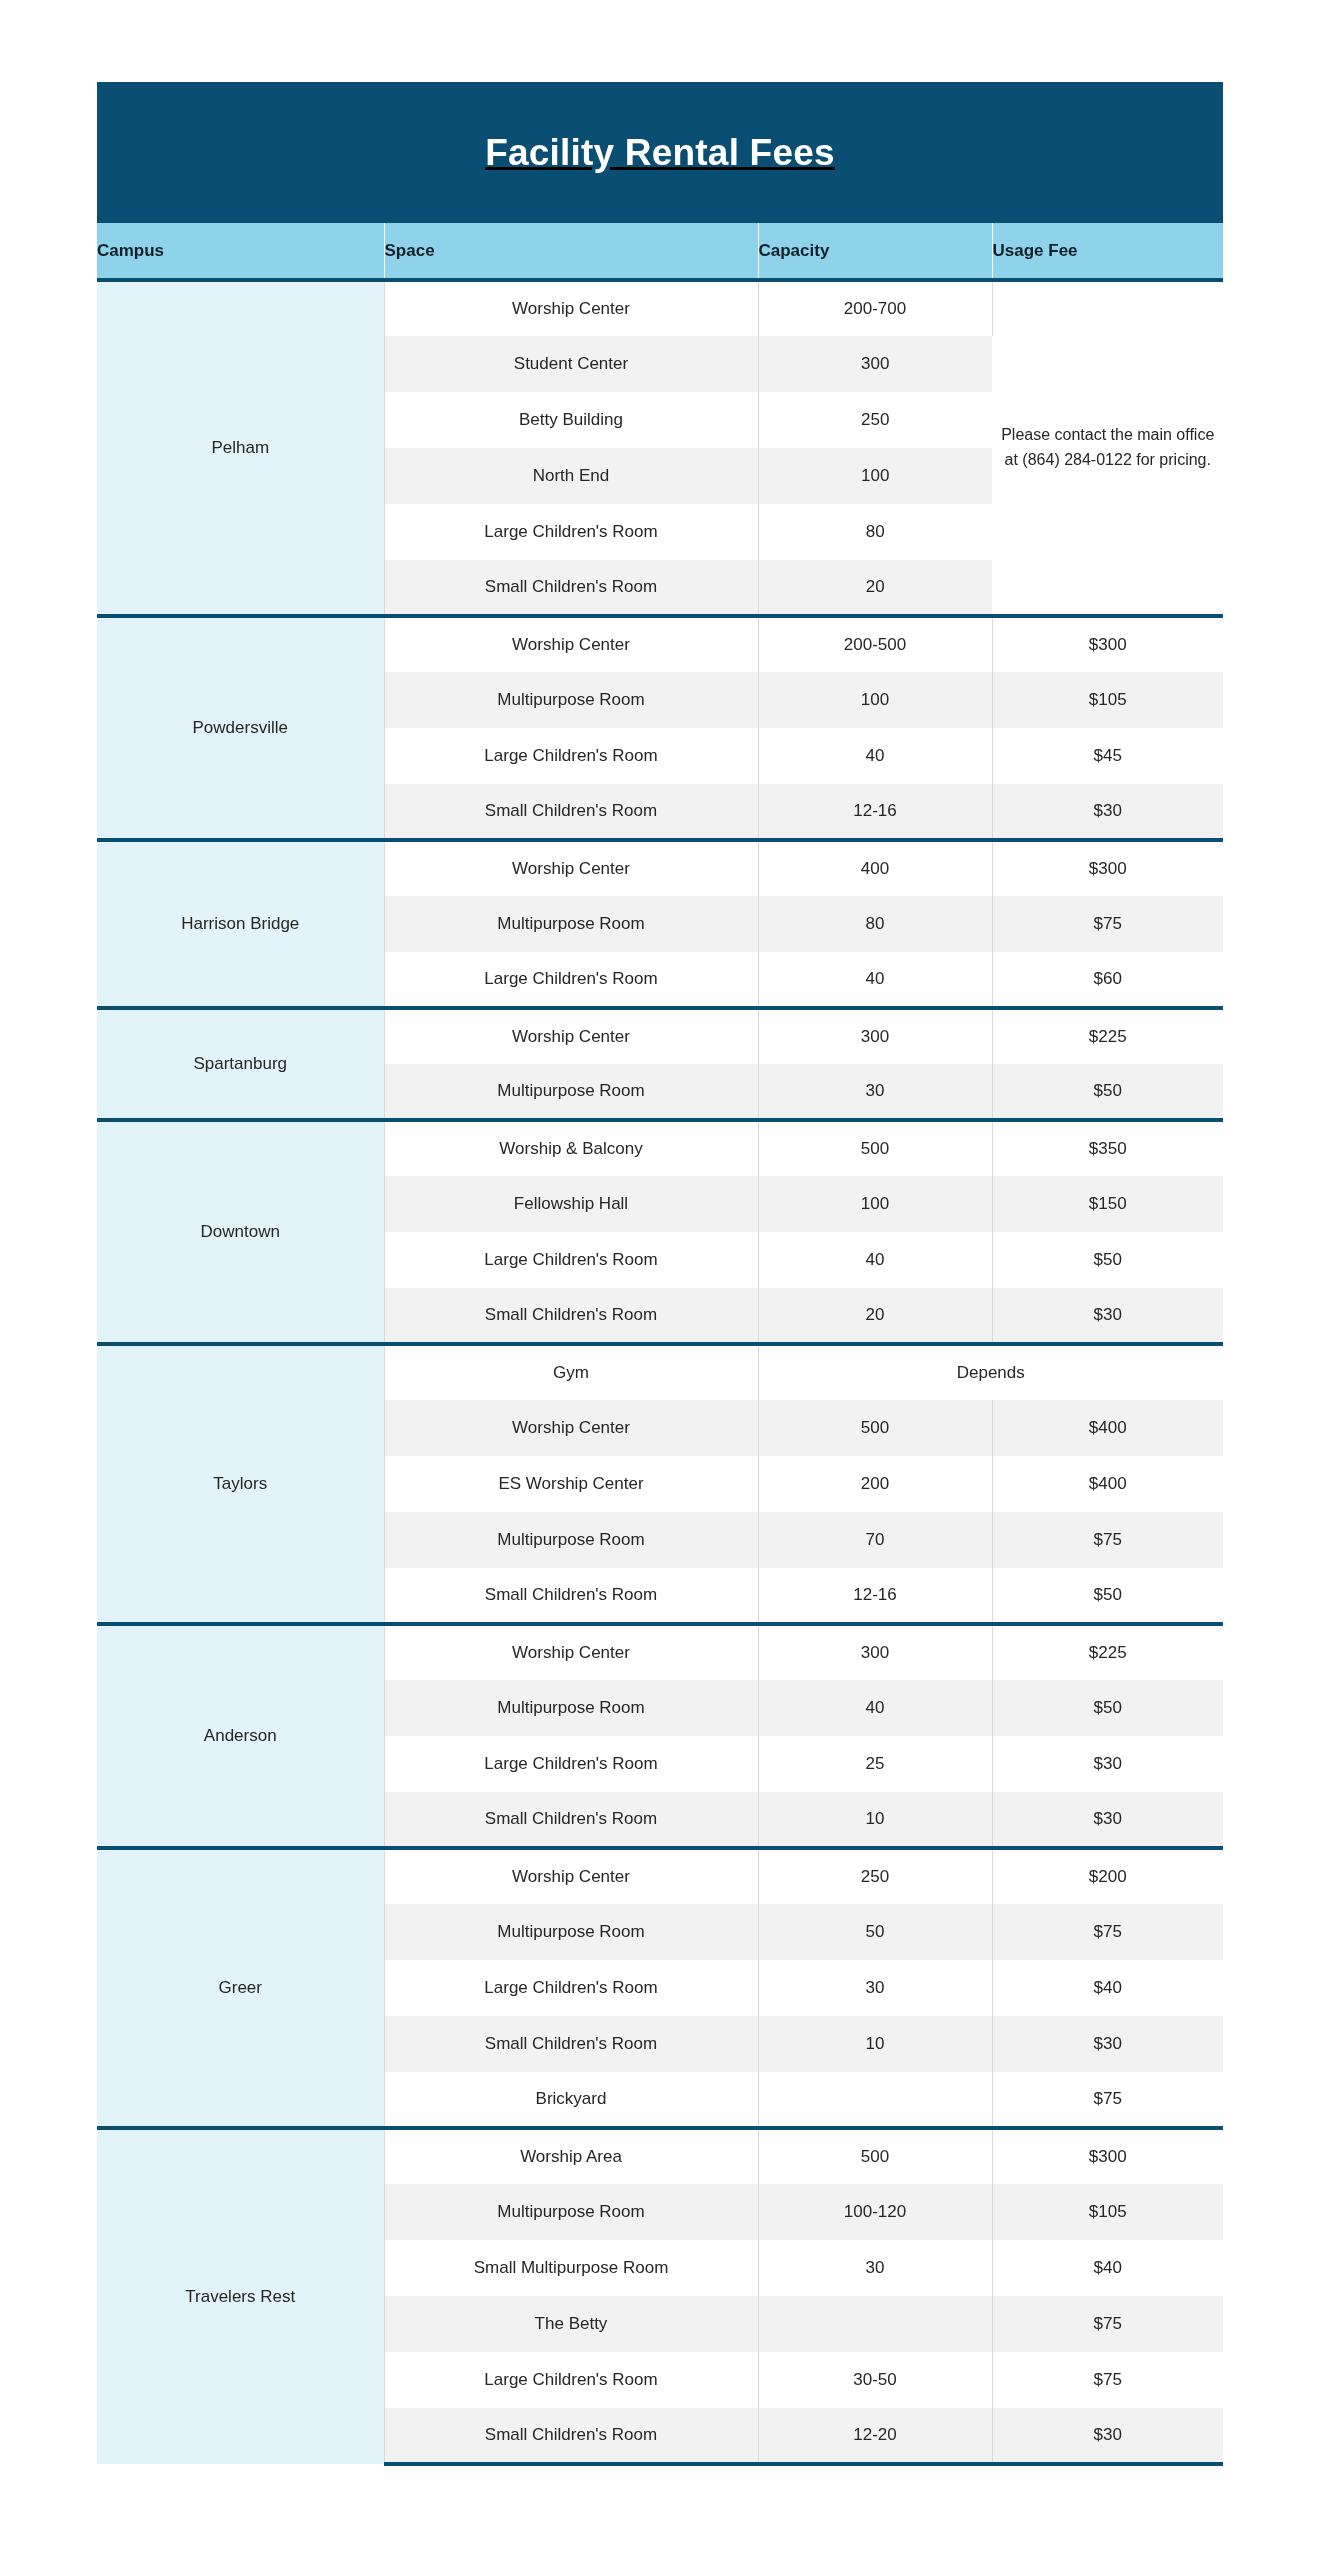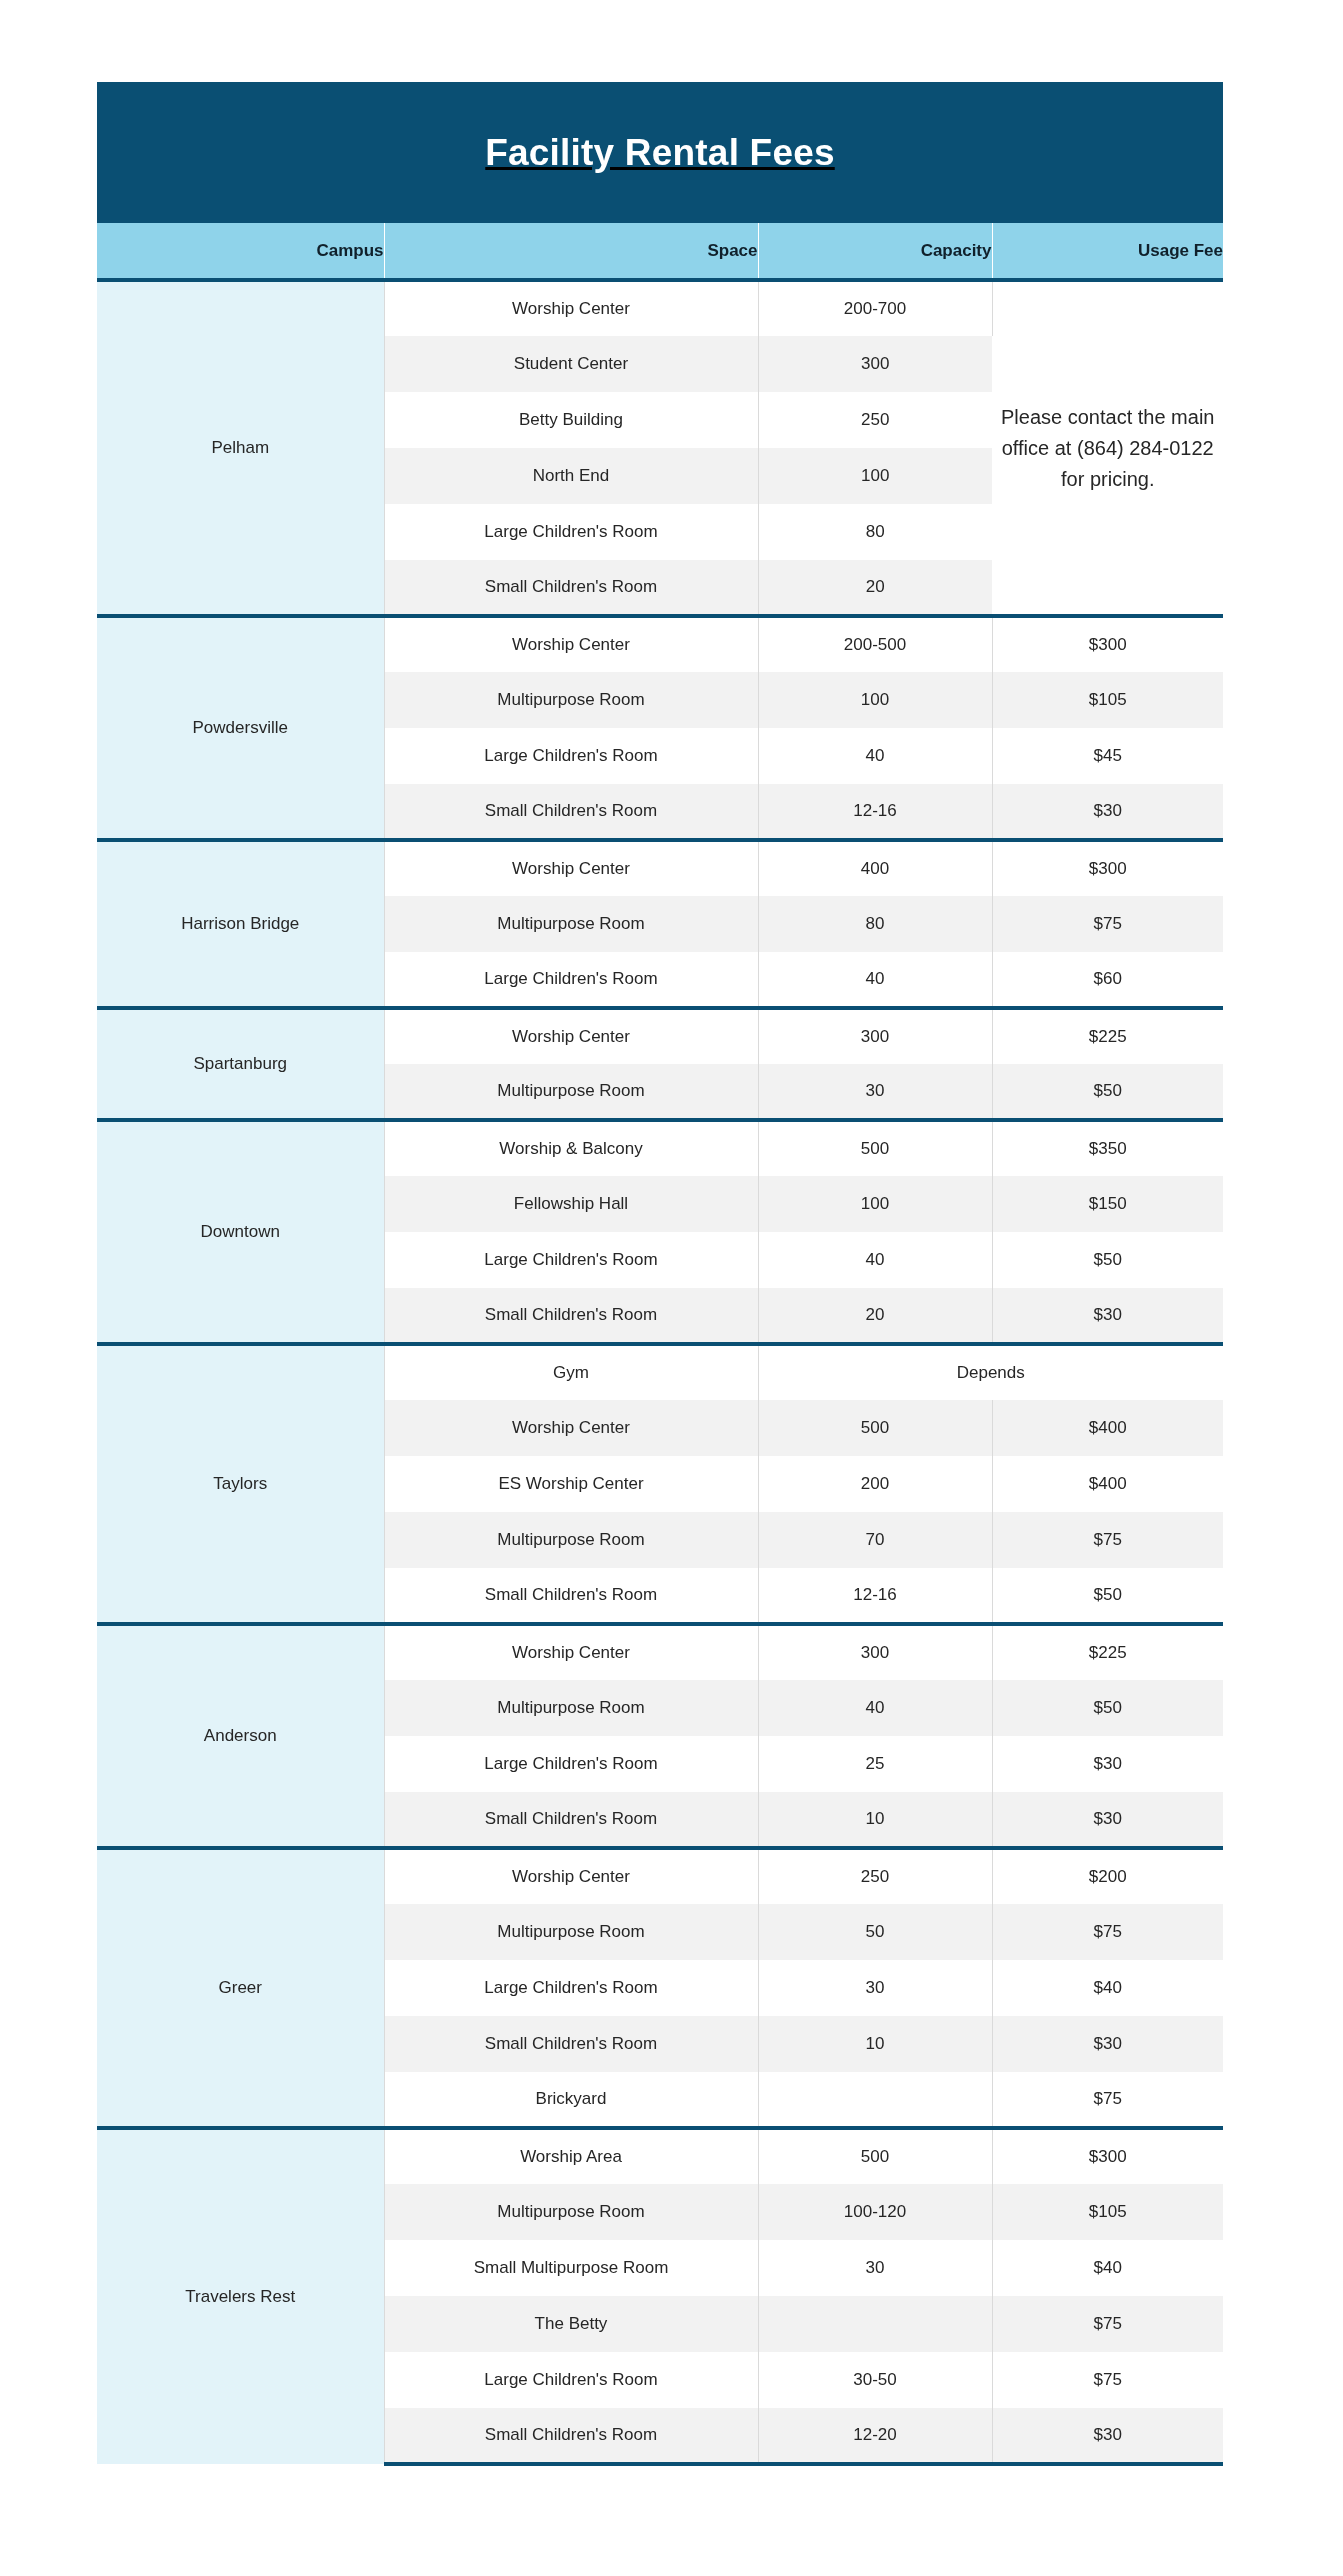--- a/index.html
+++ b/index.html
@@ -54,25 +54,24 @@
   table.fees col.c-space    { width: 374px; }
   table.fees col.c-capacity { width: 234px; }
   table.fees col.c-fee      { width: 231px; }
 
   thead th {
     background: #8fd3ea;
     color: #10202b;
     font-size: 17px;
     font-weight: bold;
     height: 57px;
-    text-align: right;
+    text-align: left;
     vertical-align: middle;
     border-right: 1px solid #ffffff;
     border-bottom: 3px solid #0a4f73;
-    padding-left: 48px;
   }
   thead th:last-child { border-right: none; }
 
   tbody td {
     height: 56px;
     text-align: center;
     vertical-align: middle;
     border-right: 1px solid #dadada;
     padding: 4px 6px;
     line-height: 1.35;
@@ -87,21 +86,21 @@
     color: #262626;
   }
 
   
   tr.r-odd  td.data { background: #ffffff; }
   tr.r-even td.data { background: #f2f2f2; }
 
   
   td.note {
     background: #ffffff;
-    font-size: 20px;
+    font-size: 16px;
     line-height: 1.55;
     color: #262626;
   }
 
   
   tr.group-start > td,
   tr.group-start > th { border-top: 4px solid #0a4f73; }
 
   tr.table-end td { border-bottom: 4px solid #0a4f73; }
 

